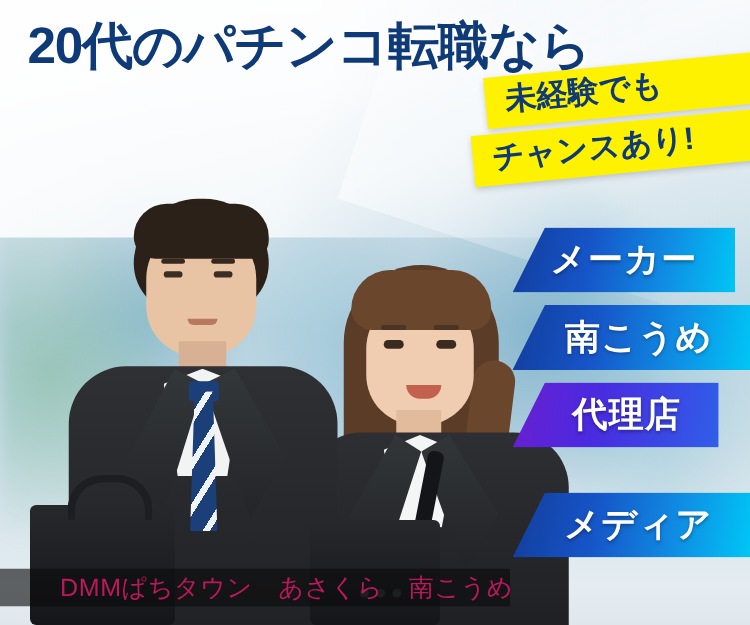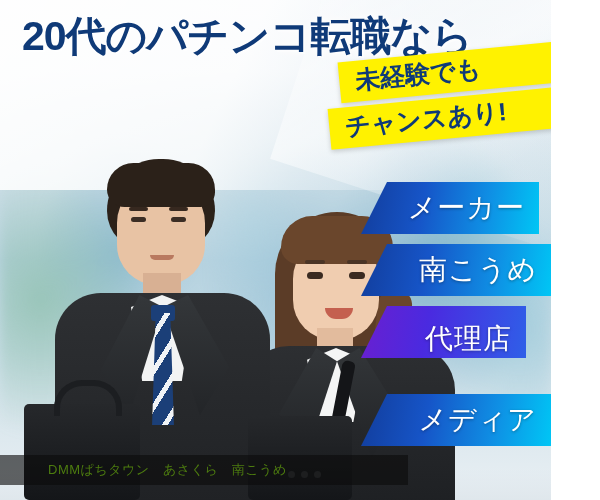--- a/index.html
+++ b/index.html
@@ -3,21 +3,21 @@
 <meta charset="utf-8">
 <title>CHANCE UP Banner</title>
 <style>
   html,body{margin:0;padding:0;}
   body{
     width:600px;height:500px;overflow:hidden;
     font-family:"Liberation Sans","DejaVu Sans",sans-serif;
     background:#ffffff;
   }
   #banner{
-    position:relative;width:551px;height:500px;overflow:hidden;
+    position:relative;width:600px;height:500px;overflow:hidden;
     background:#e8eef3;
   }
 
   
   .bg-base{
     position:absolute;inset:0;
     background:
       linear-gradient(180deg,#f4f7fa 0%,#eef3f7 14%,#dfe9ef 22%,#cfe0e8 34%,#bcd6e2 52%,#c9dee7 70%,#dce8ee 86%,#eaf0f4 100%);
   }
   .bg-blur{
@@ -183,43 +183,43 @@
     box-shadow:0 2px 5px rgba(0,0,0,.18);
   }
   .badge .bar1{transform:rotate(-5.5deg);margin-left:10px;}
   .badge .bar2{transform:rotate(-5.5deg);margin-top:5px;}
 
   
   .menu{position:absolute;right:0;top:182px;width:190px;}
   .mbtn{
     position:relative;height:52px;margin-bottom:10px;
     display:flex;align-items:center;justify-content:flex-end;
-    padding-right:14px;box-sizing:border-box;
-    color:#fff;font-size:28px;font-weight:normal;letter-spacing:1px;
+    padding-right:30px;box-sizing:border-box;
+    color:#fff;font-size:28px;font-weight:bold;letter-spacing:1px;
     clip-path:polygon(26px 0,100% 0,100% 100%,0 100%);
     text-shadow:0 1px 3px rgba(0,0,0,.35);
     box-shadow:0 2px 6px rgba(0,0,0,.25);
   }
   .mbtn.w1{width:178px;}
   .mbtn.w2{width:160px;}
   .mbtn.w3{width:190px;}
-  .mbtn.w4{width:165px;align-items:flex-end;}
+  .mbtn.w4{width:165px;}
   .mbtn.w5{width:190px;margin-top:36px;}
   .g-blue{background:linear-gradient(100deg,#123d9c 0%,#1655c8 35%,#0f8fe4 70%,#00c6f5 100%);}
   .g-purple{background:linear-gradient(100deg,#6a1fd0 0%,#4a2ae0 40%,#2f5fe8 100%);}
   .mbtn .lbl{white-space:nowrap;}
 
   
   .footer{
     position:absolute;left:0;top:455px;width:408px;height:30px;
     background:rgba(12,12,12,.62);
     display:flex;align-items:center;
   }
   .footer .credits{
-    color:#4d7c0f;font-size:13px;padding-left:48px;white-space:nowrap;letter-spacing:.5px;
+    color:#be185d;font-size:20px;padding-left:48px;white-space:nowrap;letter-spacing:.5px;
   }
 </style>
 </head>
 <body>
 
 <div id="banner">
 
   <div class="bg-base"></div>
   <div class="bg-blur"></div>
   <div class="bg-streak"></div>

